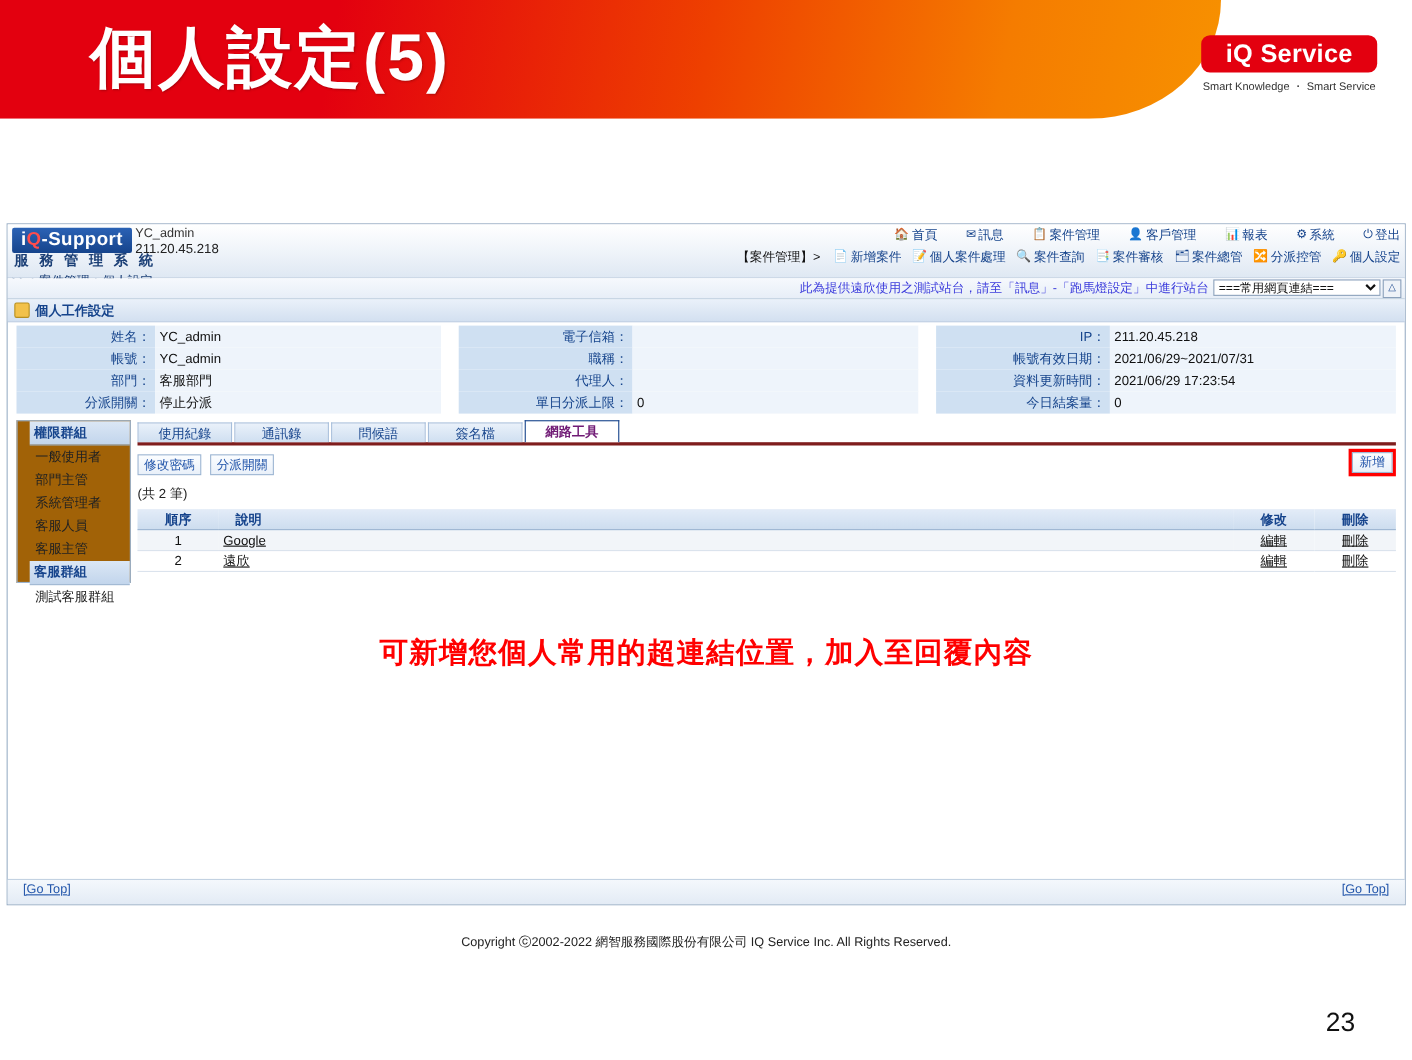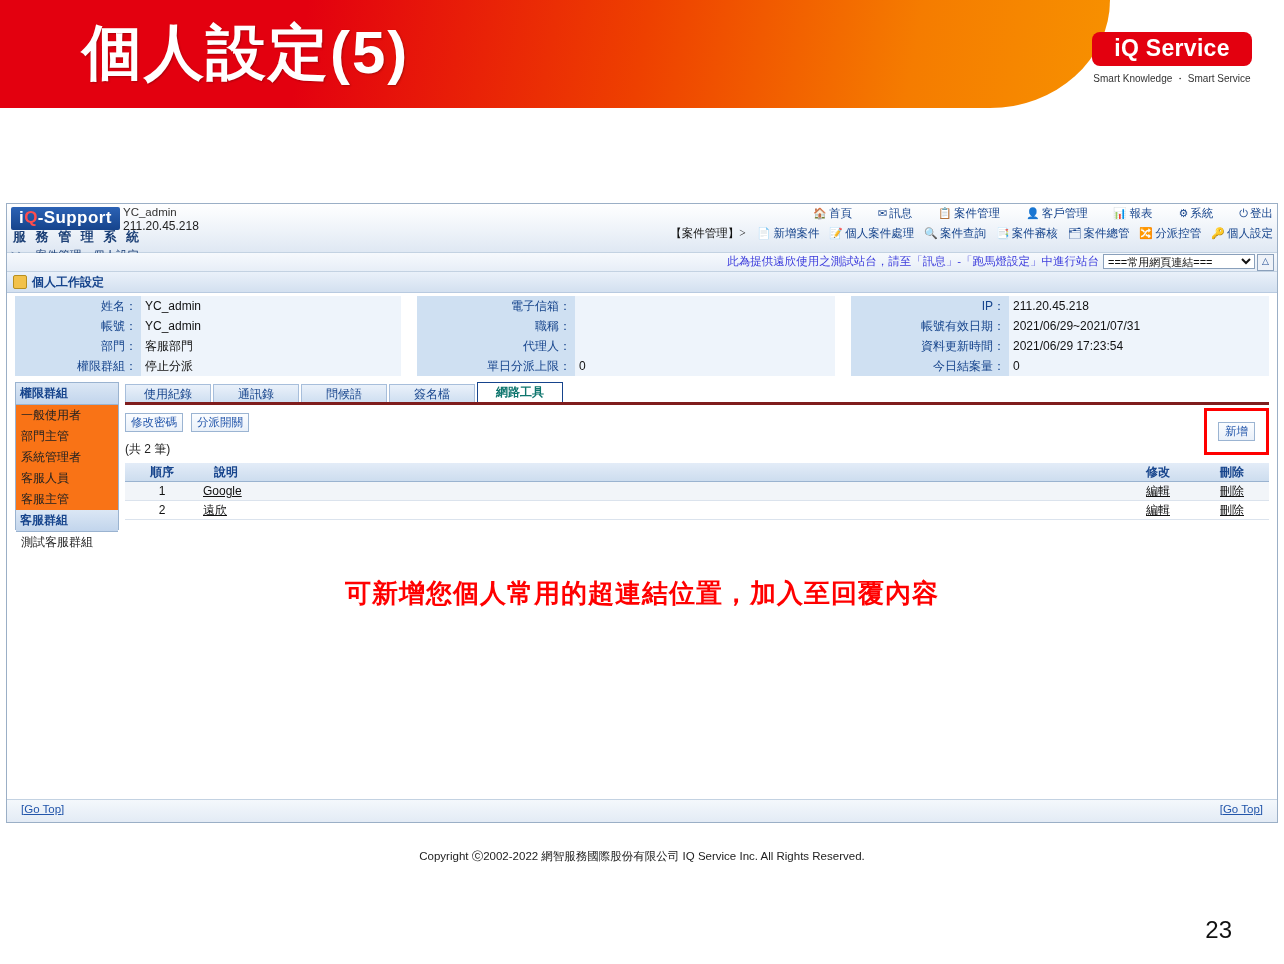--- a/index.html
+++ b/index.html
@@ -80,21 +80,21 @@
   }
   .nav-row2 {
     position: absolute; right: 4px; top: 22px;
     display: flex; gap: 10px; align-items: center;
   }
   .nav-item {
     display: inline-flex; align-items: center; gap: 2px;
     font-size: 11.5px; color: #16448c; white-space: nowrap; cursor: pointer;
   }
   .nav-item .ic { font-size: 11px; line-height: 1; }
-  .nav-ctx { font-size: 11.5px; color:#111; white-space: nowrap; margin-right: 2px; font-family: Liberation Serif, serif; }
+  .nav-ctx { font-size: 11.5px; color:#111; white-space: nowrap; margin-right: 2px; }
 
   .notice-bar {
     position: relative; height: 18px;
     background: linear-gradient(180deg,#f6f9fd,#e7eef7);
     border-bottom: 1px solid #c3d2e2;
   }
   .notice-text {
     position: absolute; right: 178px; top: 1px;
     font-size: 11.5px; color: #3b3bdc; white-space: nowrap;
   }
@@ -130,22 +130,23 @@
     background: #cfe0f2; color:#16448c; text-align: right; font-weight: 400;
     width: 118px; white-space: nowrap;
   }
   .lbl.w2 { width: 150px; }
   .val { background: #eef4fb; color:#111; }
   .gap { width: 8px; background:#fff; }
 
   
   .body-area { position: relative; margin-top: 6px; padding: 0 8px; display: flex; gap: 6px; }
   .side {
-    width: 104px; border: 1px solid #9ab3d0; background:#f97316; height: 148px;
+    width: 104px; border: 1px solid #9ab3d0; background:#a16207; height: 148px;
     box-sizing: border-box;
+    padding-left: 11px;
   }
   .side-head {
     background: linear-gradient(180deg,#dbe7f5,#c2d5ec); color:#16448c;
     font-size: 12px; font-weight: 700; padding: 2px 4px; border-bottom:1px solid #9ab3d0;
   }
   .side-item {
     font-size: 12px; color:#222; padding: 2px 5px; cursor: pointer; white-space: nowrap;
   }
 
   .panel { flex: 1; position: relative; }
@@ -154,34 +155,34 @@
     border-bottom: 3px solid #7f1d1d;
   }
   .tab {
     width: 86px; height: 18px; line-height: 18px; text-align: center;
     font-size: 12px; color: #16448c; cursor: pointer;
     background: linear-gradient(180deg,#eaf1fa,#cfdff1);
     border: 1px solid #a7bedb; border-bottom: none; margin-right: 2px;
     box-sizing: border-box;
   }
   .tab.active {
-    background: #ffffff; font-weight: 700; color: #0f766e;
+    background: #ffffff; font-weight: 700; color: #701a75;
     border-color: #16448c; height: 20px; line-height: 19px;
   }
 
   .btn-row { margin-top: 8px; display: flex; gap: 8px; }
   .sbtn {
     font-size: 11.5px; color:#2255aa; background: linear-gradient(180deg,#fbfdff,#e9f0f9);
     border: 1px solid #9bb4d2; padding: 1px 5px; cursor: pointer; white-space: nowrap;
   }
   .count { margin-top: 9px; font-size: 12px; color:#222; }
 
   .newbtn-wrap {
     position: absolute; right: 0; top: 26px;
-    border: 3px solid #ff0000; padding: 11px;
+    border: 3px solid #ff0000; padding: 0;
   }
   .newbtn {
     font-size: 11.5px; color:#2255aa; background: linear-gradient(180deg,#fbfdff,#e9f0f9);
     border: 1px solid #9bb4d2; padding: 1px 6px; cursor: pointer;
   }
 
   .dtable { width: 100%; border-collapse: collapse; margin-top: 5px; }
   .dtable th {
     background: linear-gradient(180deg,#e3ecf8,#cdddef);
     color:#16448c; font-size: 12px; font-weight: 700; height: 18px;
@@ -357,21 +358,21 @@
           <td class="lbl">部門：</td>
           <td class="val">客服部門</td>
           <td class="gap"></td>
           <td class="lbl w2">代理人：</td>
           <td class="val"></td>
           <td class="gap"></td>
           <td class="lbl w2">資料更新時間：</td>
           <td class="val">2021/06/29 17:23:54</td>
         </tr>
         <tr>
-          <td class="lbl">權限群組：</td>
+          <td class="lbl">分派開關：</td>
           <td class="val">停止分派</td>
           <td class="gap"></td>
           <td class="lbl w2">單日分派上限：</td>
           <td class="val">0</td>
           <td class="gap"></td>
           <td class="lbl w2">今日結案量：</td>
           <td class="val">0</td>
         </tr>
       </tbody>
         </table>

